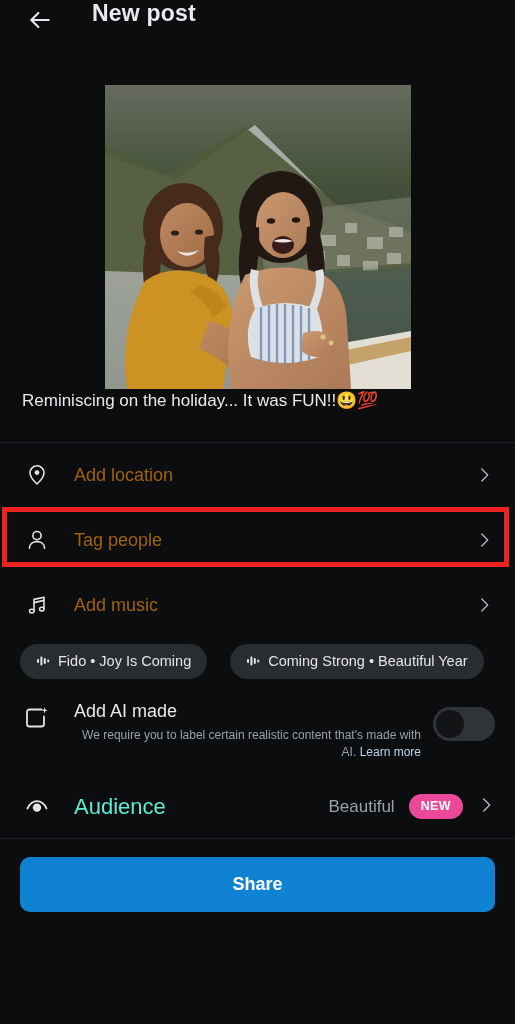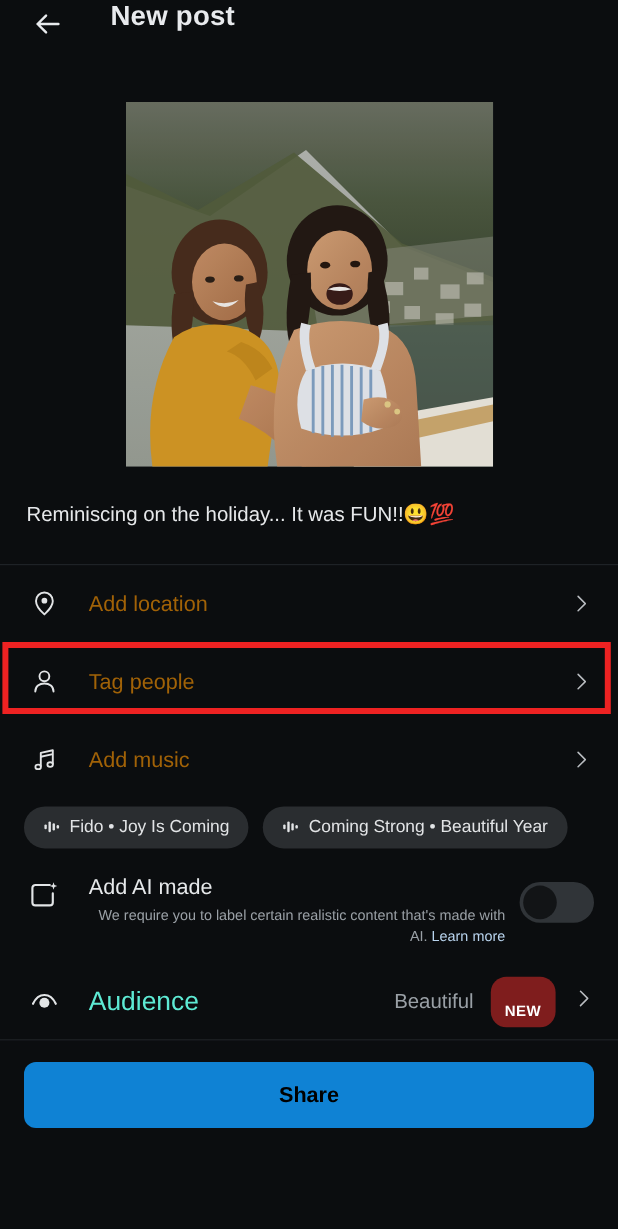--- a/index.html
+++ b/index.html
@@ -40,21 +40,20 @@
   .photo {
     width: 306px; height: 304px;
     overflow: hidden;
     position: relative;
     background: #26282b;
   }
   .photo svg { display: block; width: 100%; height: 100%; }
 
   
   .caption {
-    margin-top: 28px;
     padding: 0 22px;
     font-size: 17px;
     color: #e6e8ea;
     line-height: 1.4;
   }
   .caption .emoji { font-size: 17px; }
 
   .divider {
     height: 1px;
     background: #1e2226;
@@ -94,21 +93,21 @@
     top: 64px;
     width: 507px;
     height: 60px;
     border: 5px solid #ee2222;
     pointer-events: none;
   }
 
   
   .chips {
     display: flex;
-    gap: 12px;
+    gap: 23px;
     padding: 6px 20px 0 20px;
   }
   .chip {
     background: #2a2d30;
     border-radius: 20px;
     height: 35px;
     display: flex;
     align-items: center;
     padding: 0 16px;
     font-size: 14.5px;
@@ -158,40 +157,40 @@
     display: flex;
     align-items: center;
     padding: 0 20px 0 22px;
     margin-top: 14px;
     cursor: pointer;
   }
   .aud-row .ic { width: 30px; flex: 0 0 30px; display: flex; align-items: center; justify-content: center; }
   .aud-row .label { margin-left: 22px; font-size: 22px; color: #5eead4; flex: 1; }
   .aud-value { font-size: 17px; color: #9aa0a6; margin-right: 14px; }
   .badge-new {
-    background: #7f1d1d;
+    background: #ec4899;
     color: #ffffff;
     font-size: 12.5px;
     font-weight: bold;
     border-radius: 13px;
-    padding: 22px 12px 6px 12px;
+    padding: 5px 12px 6px 12px;
     letter-spacing: .4px;
     margin-right: 14px;
   }
 
   
   .share-wrap { padding: 18px 20px 0 20px; }
   .share-btn {
     height: 55px;
     background: #0f82d4;
     border-radius: 10px;
     display: flex;
     align-items: center;
     justify-content: center;
-    color: #000000;
+    color: #ffffff;
     font-size: 18px;
     font-weight: bold;
     cursor: pointer;
     border: none;
     width: 100%;
     font-family: "Liberation Sans", sans-serif;
   }
 </style>
 </head>
 <body>

